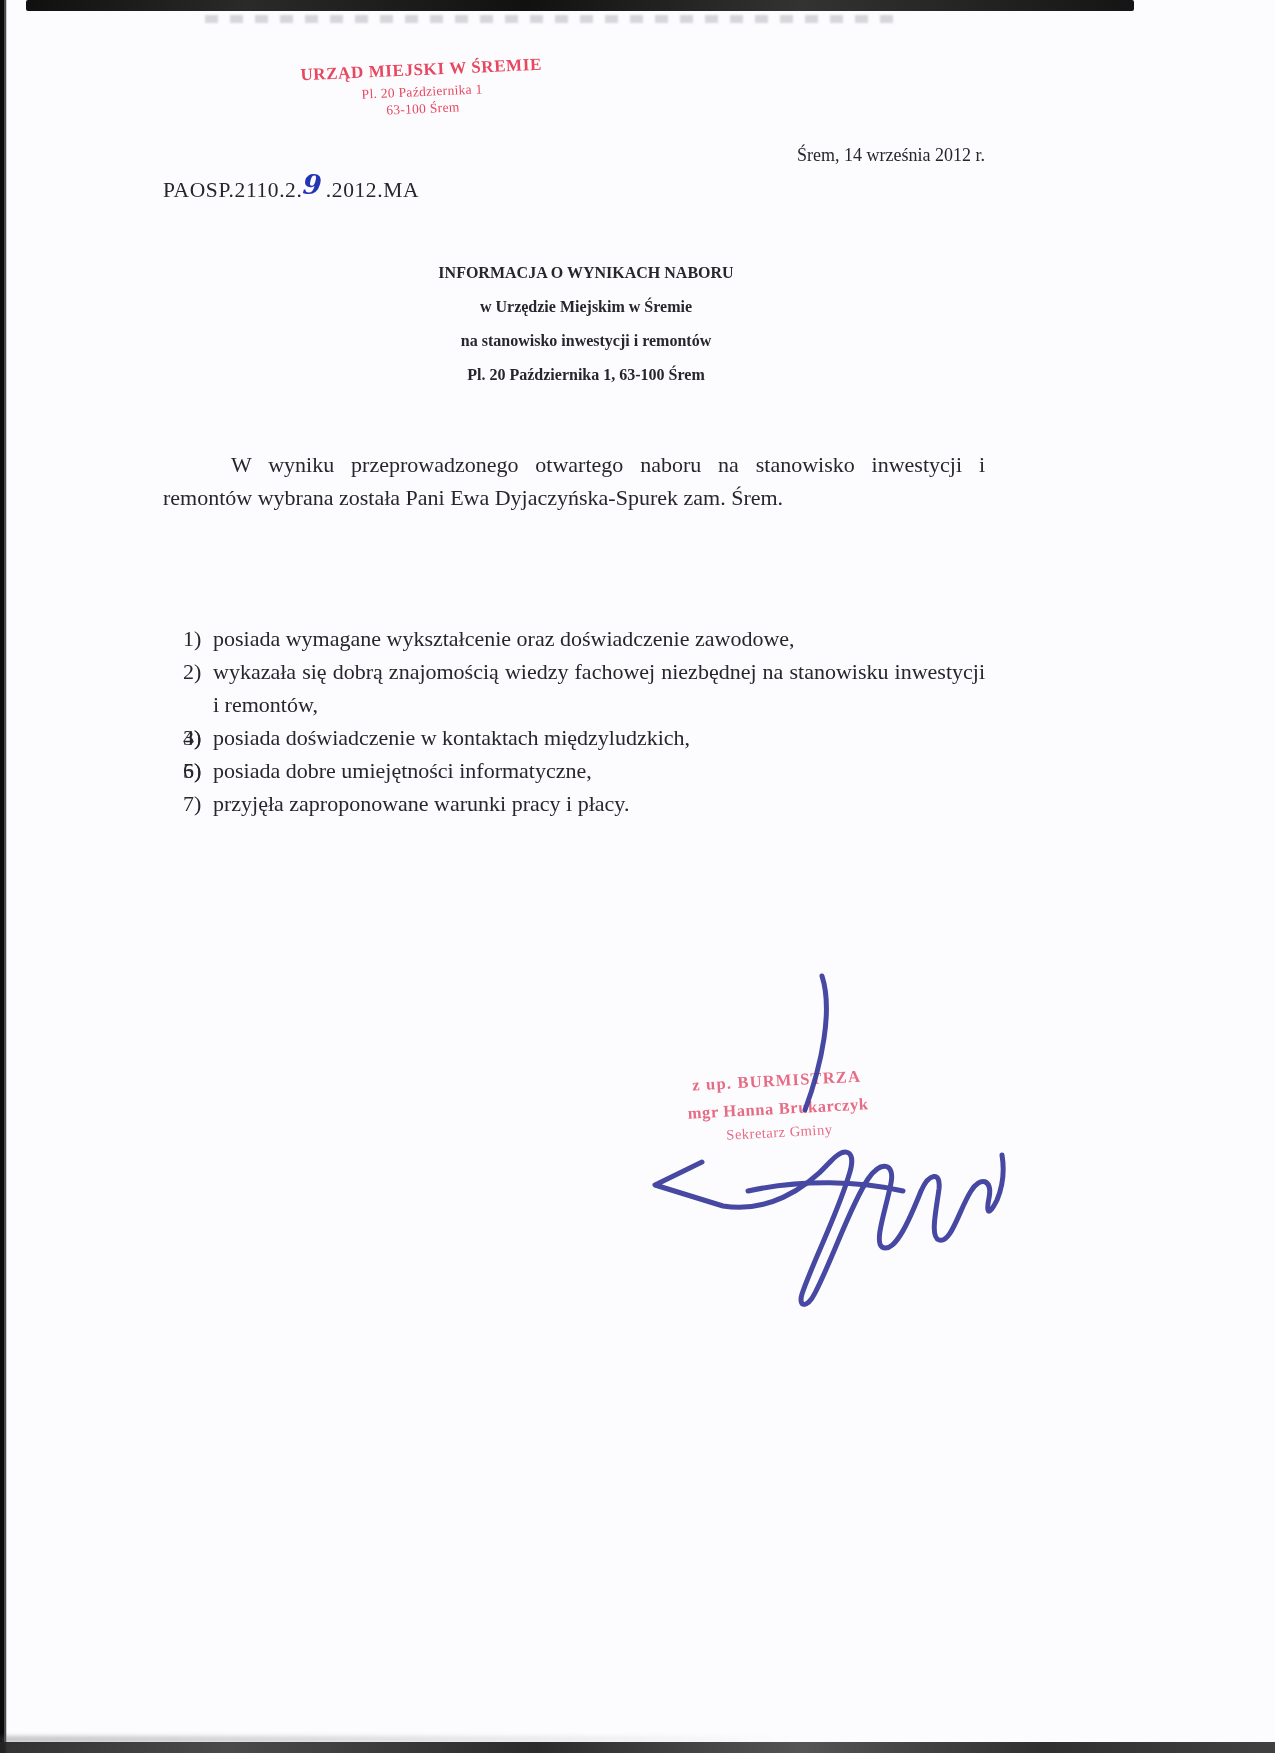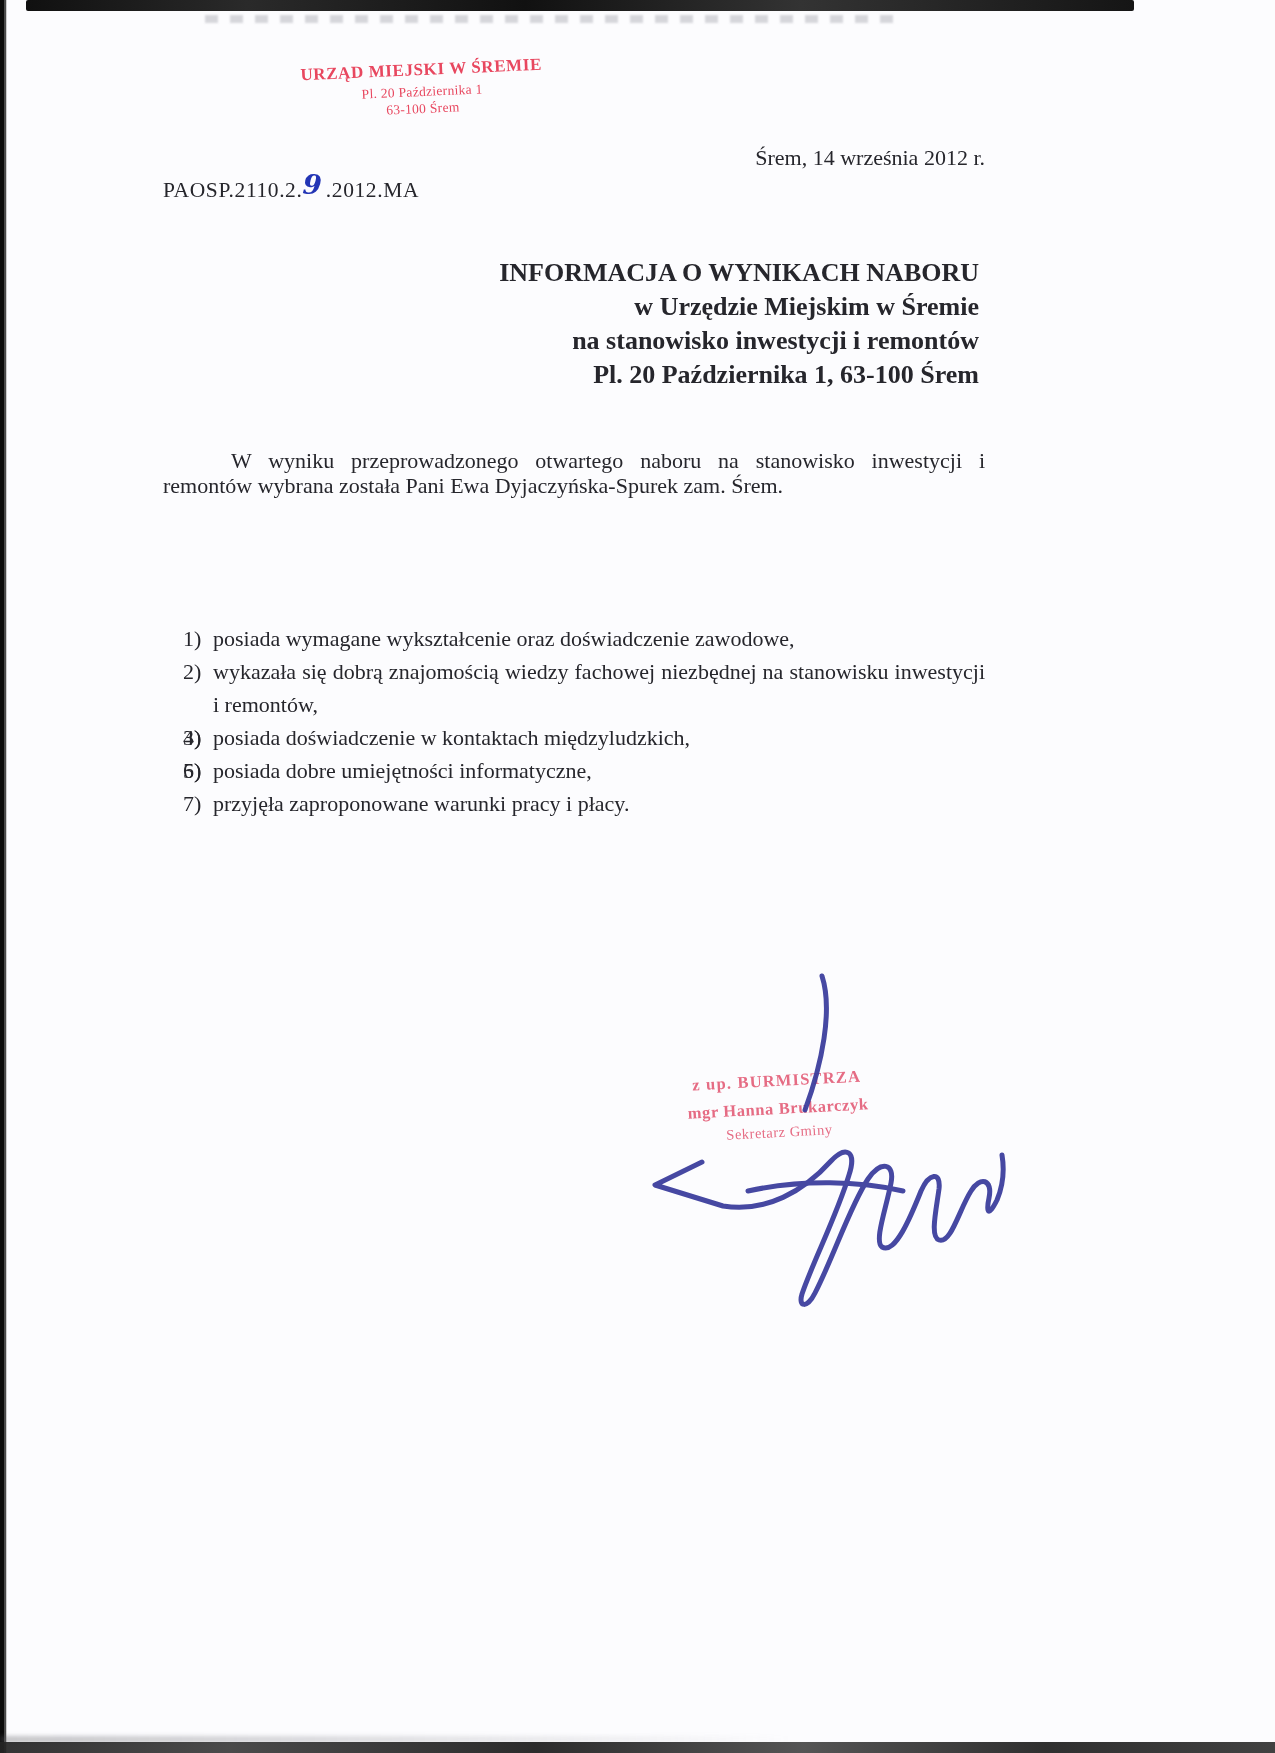--- a/index.html
+++ b/index.html
@@ -24,31 +24,31 @@
     background:linear-gradient(90deg, rgba(90,90,95,.35), rgba(130,130,135,.18) 60%, rgba(255,255,255,0));
     filter:blur(2px); }
 
   
   .stamp-top { position:absolute; top:60px; left:276px; width:292px; text-align:center;
     transform:rotate(-2.5deg); }
   .stamp-top .l1 { font-size:17px; font-weight:bold; letter-spacing:.6px; }
   .stamp-top .l2 { font-size:13.5px; margin-top:4px; letter-spacing:.3px; }
   .stamp-top .l3 { font-size:13.5px; margin-top:1px; letter-spacing:.3px; }
 
-  .dateline { position:absolute; top:145px; right:290px; font-size:22px; white-space:nowrap;margin-left:9px; }
+  .dateline { position:absolute; top:145px; right:290px; font-size:18px; white-space:nowrap;margin-left:9px; }
 
   .reference { position:absolute; top:172px; left:163px; font-size:21.5px; letter-spacing:.6px; white-space:nowrap; }
   .handwritten-num { font-family:"DejaVu Serif", serif; font-style:italic; font-weight:bold;
     font-size:27px; position:relative; top:-3px; margin:0 3px 0 1px; display:inline-block; transform:rotate(4deg); }
 
-  .title-block { position:absolute; top:256px; left:157px; width:822px; text-align:right;
-    font-weight:bold; font-size:26px; line-height:34px; }
+  .title-block { position:absolute; top:256px; left:175px; width:822px; text-align:center;
+    font-weight:bold; font-size:16px; line-height:34px; }
 
   .intro { position:absolute; top:448px; left:163px; width:822px;
-    font-size:22px; line-height:25px; text-align:justify; text-indent:68px; }
+    font-size:22px; line-height:33px; text-align:justify; text-indent:68px; }
 
   .uzas-block { position:absolute; top:561px; left:163px; width:822px;
     font-size:22px; line-height:32px; }
   .uzas-block div { padding-left:68px; }
 
   .reasons { position:absolute; top:622px; left:163px; width:822px;
     font-size:22px; line-height:33px; }
   .reason { position:relative; padding-left:50px; text-align:justify; }
   .reason .num { position:absolute; left:20px; top:0; }
 

